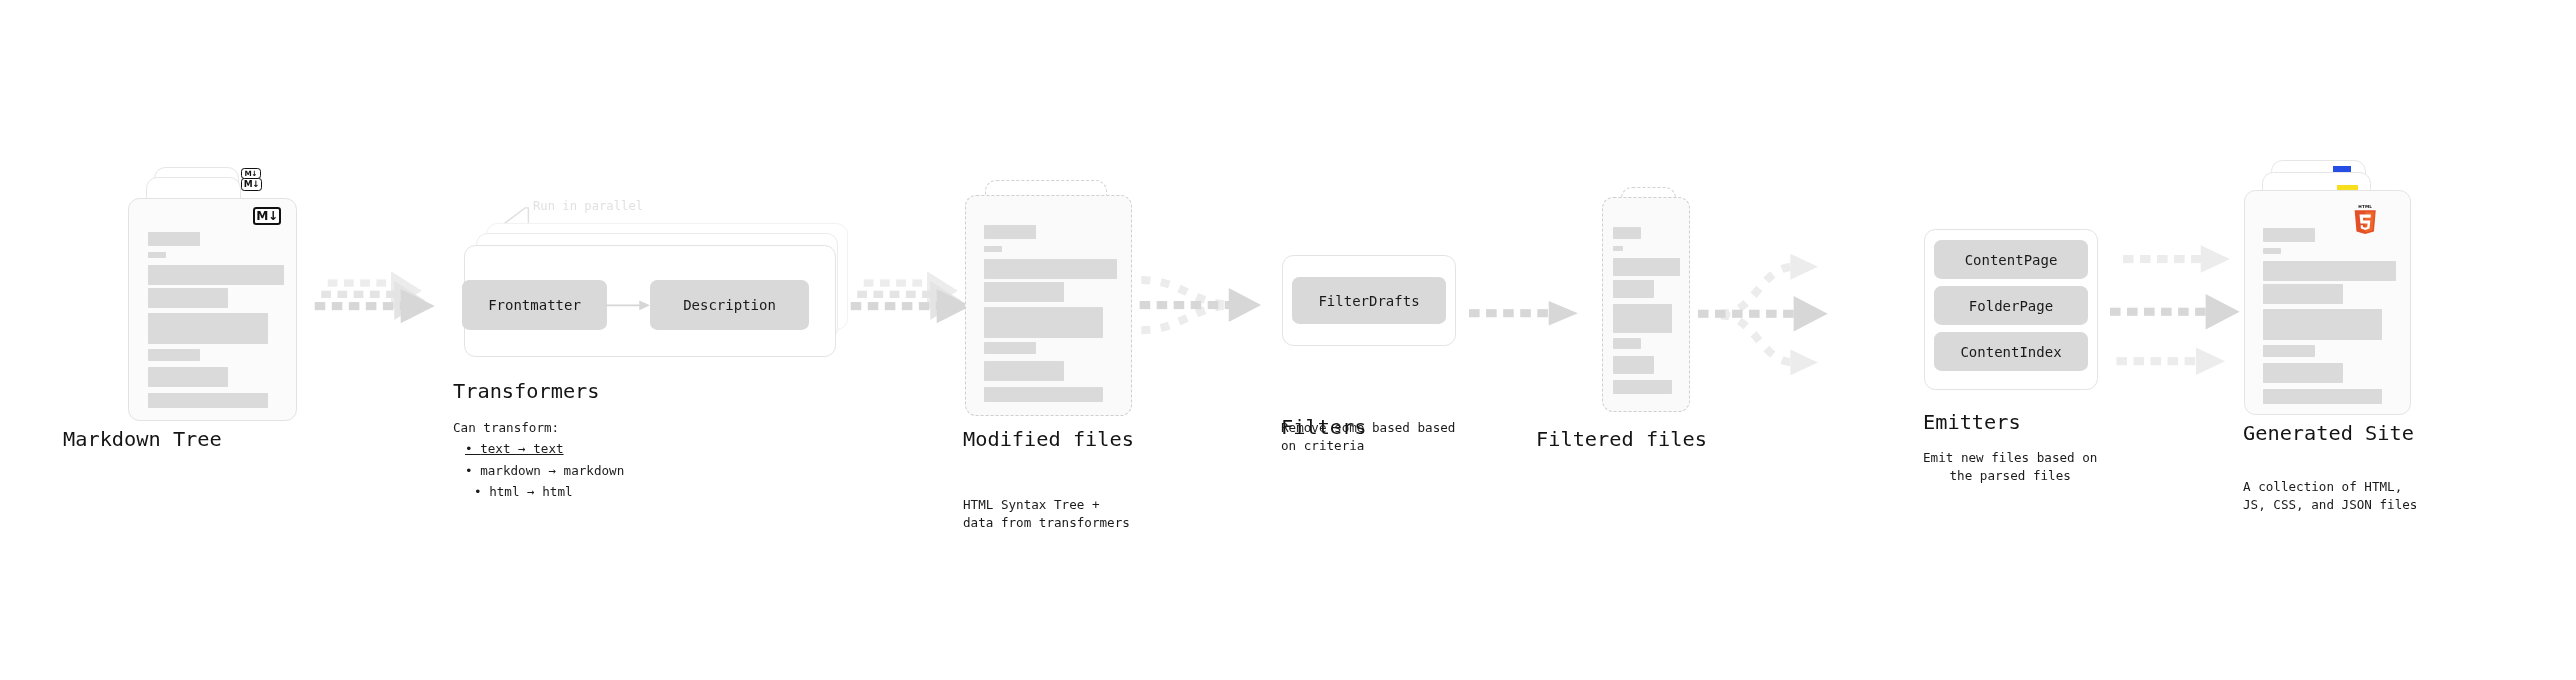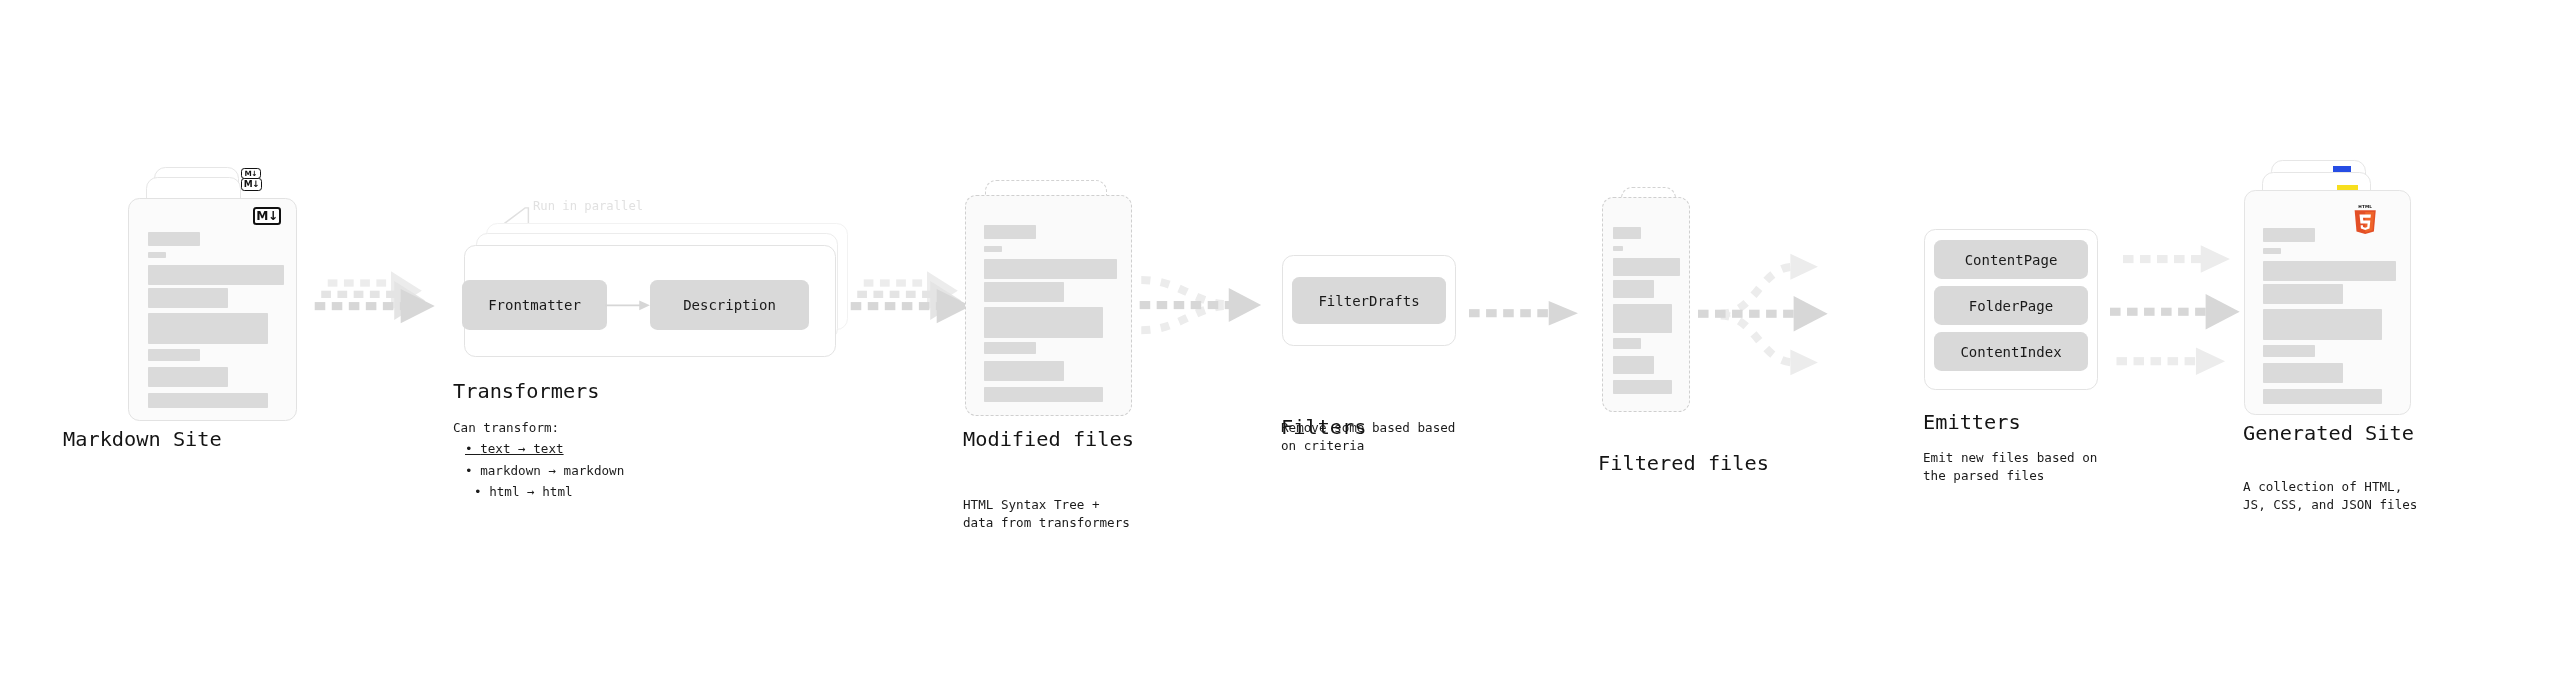--- a/index.html
+++ b/index.html
@@ -134,21 +134,21 @@
       <div class="skel" style="left:18.7px; top:53px;  width:18px;  height:5.7px;"></div>
       <div class="skel" style="left:18.7px; top:66px;  width:136px; height:19.5px;"></div>
       <div class="skel" style="left:18.7px; top:89px; width:80px;  height:19.5px;"></div>
       <div class="skel" style="left:18.7px; top:114px; width:120px; height:31px;"></div>
       <div class="skel" style="left:18.7px; top:150px; width:52px;  height:12.2px;"></div>
       <div class="skel" style="left:18.7px; top:168px; width:80px;  height:19.5px;"></div>
       <div class="skel" style="left:18.7px; top:194px; width:120px; height:14.6px;"></div>
     </div>
     <div class="md-badge" style="left:253px; top:207px;">M↓</div>
 
-    <div class="title" style="left:63px; top:427px;">Markdown Site</div>
+    <div class="title" style="left:63px; top:427px;">Markdown Tree</div>
   </div>
 
   <svg style="left:313px; top:268px;" width="130" height="73" viewBox="0 0 160 90">
     <g fill="#ececec">
       <rect x="18" y="14" width="12" height="9"></rect>
         <rect x="38" y="14" width="12" height="9"></rect>
       <rect x="58" y="14" width="12" height="9"></rect>
         <rect x="78" y="14" width="12" height="9"></rect>
       <rect x="98" y="14" width="12" height="9"></rect>
       <polygon points="96,4 134,28 96,52"></polygon>
@@ -295,21 +295,21 @@
     <div class="filecard dashed" style="left:1602px; top:197px; width:88px; height:215px;">
       <div class="skel" style="left:9.8px; top:29px;  width:28px; height:12.2px;"></div>
       <div class="skel" style="left:9.8px; top:48px;  width:9.8px; height:4.9px;"></div>
       <div class="skel" style="left:9.8px; top:60px;  width:67px; height:18px;"></div>
       <div class="skel" style="left:9.8px; top:82px; width:41px; height:18px;"></div>
       <div class="skel" style="left:9.8px; top:106px; width:59px; height:29px;"></div>
       <div class="skel" style="left:9.8px; top:140px; width:28px; height:11.4px;"></div>
       <div class="skel" style="left:9.8px; top:158px; width:41px; height:18px;"></div>
       <div class="skel" style="left:9.8px; top:182px; width:59px; height:14px;"></div>
     </div>
-    <div class="title" style="left:1598px; top:427px;margin-top:24px;">Filtered files</div>
+    <div class="title" style="left:1536px; top:427px;">Filtered files</div>
   </div>
 
   <svg style="left:1698px; top:244px;" width="154" height="146" viewBox="0 0 190 180">
     <g stroke="#ececec" stroke-width="10" fill="none" stroke-linecap="butt" stroke-dasharray="11 13">
       <path d="M28,86 C70,86 78,28 118,28"></path>
       <path d="M28,88 C70,88 78,146 118,146"></path>
     </g>
     <g fill="#ececec">
       <polygon points="114,12 148,28 114,44"></polygon>
       <polygon points="114,130 148,146 114,162"></polygon>
@@ -324,21 +324,21 @@
       <polygon points="118,64 160,86 118,108"></polygon>
     </g>
   </svg>
 
   <div class="node">
     <div class="procbox" style="left:1924px; top:229px; width:174px; height:161px;"></div>
     <div class="chip" style="left:1934px; top:240px; width:154px; height:39px;">ContentPage</div>
     <div class="chip" style="left:1934px; top:286px; width:154px; height:39px;">FolderPage</div>
     <div class="chip" style="left:1934px; top:332px; width:154px; height:39px;">ContentIndex</div>
     <div class="title" style="left:1923px; top:410px;">Emitters</div>
-    <div class="desc" style="left:1923px; top:449px;">Emit new files based on
+    <div class="desc" style="left:1923px; top:449px;text-align:center;">Emit new files based on
 the parsed files</div>
   </div>
 
   <svg style="left:2110px; top:242px;" width="154" height="146" viewBox="0 0 190 180">
     <g fill="#ececec">
       <rect x="16" y="16" width="13" height="10"></rect>
         <rect x="37" y="16" width="13" height="10"></rect>
       <rect x="58" y="16" width="13" height="10"></rect>
         <rect x="79" y="16" width="13" height="10"></rect>
       <rect x="100" y="16" width="13" height="10"></rect>

